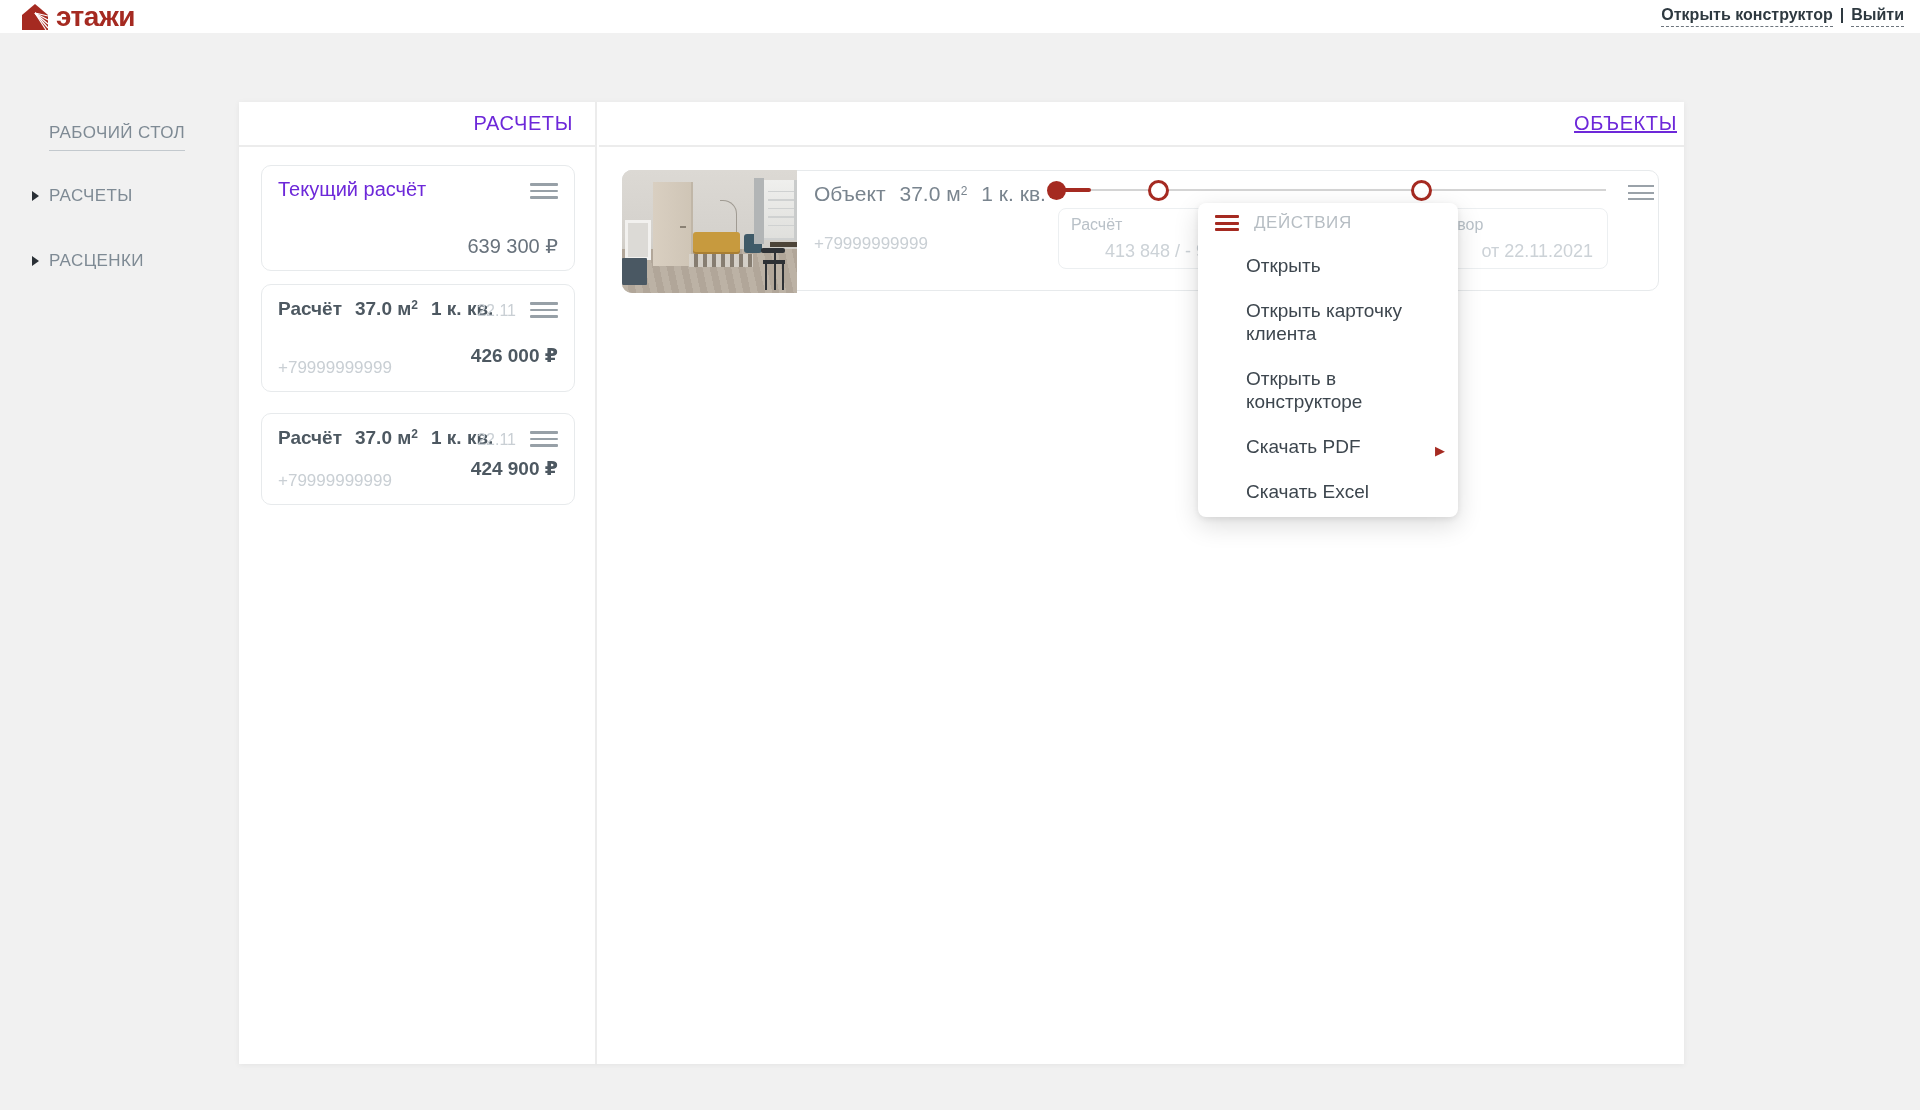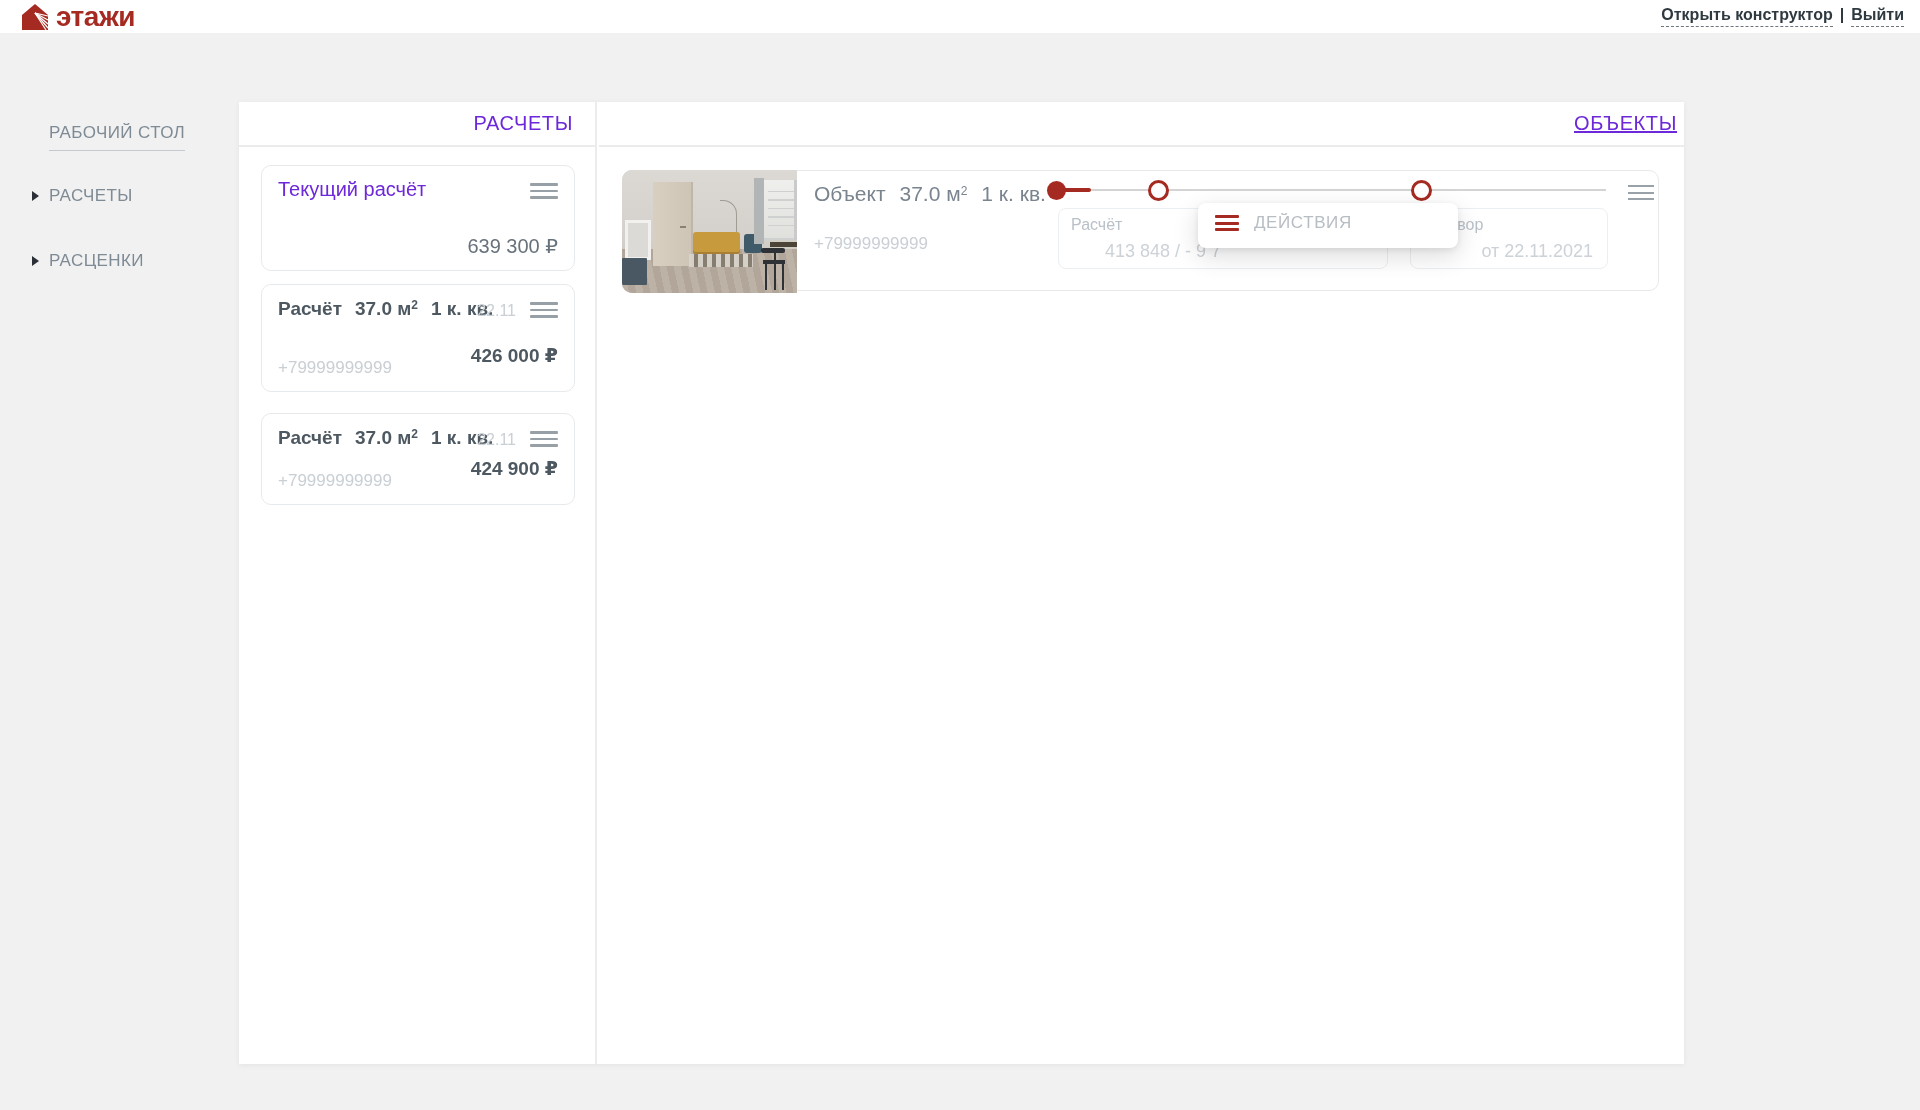--- a/index.html
+++ b/index.html
@@ -251,13 +251,23 @@
 
 <div class="menu">
   <div class="menu-head">
     <div class="menu-burger">
         <i></i>
         <i></i>
         <i></i>
       </div>
     <div class="menu-title">ДЕЙСТВИЯ</div>
   </div>
+  <div class="menu-items">
+    <div class="menu-item">Открыть</div>
+    <div class="menu-item">Открыть карточку клиента</div>
+    <div class="menu-item">Открыть в конструкторе</div>
+    <div class="menu-item">
+      <span>Скачать PDF</span>
+      <span class="submenu-arrow">▶</span>
+    </div>
+    <div class="menu-item">Скачать Excel</div>
+  </div>
 </div>
 
 </body></html>

